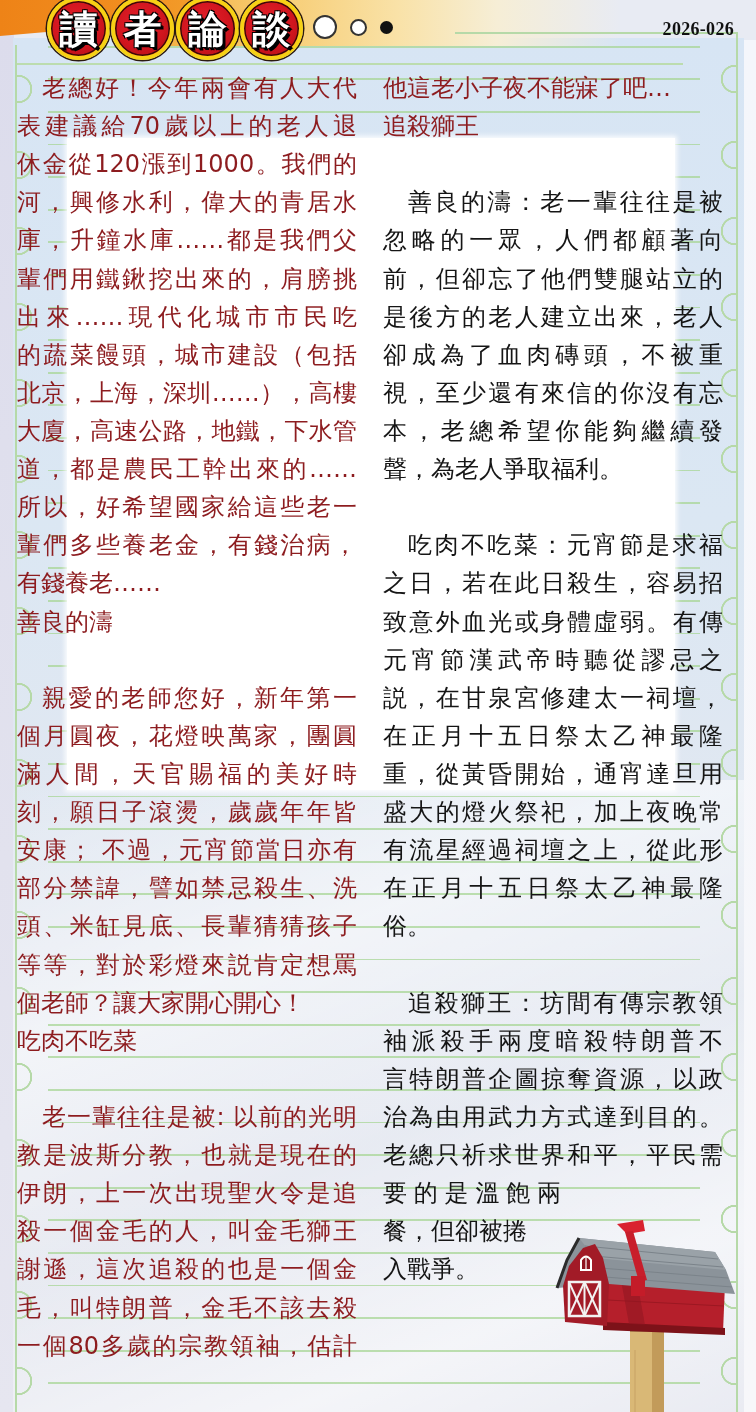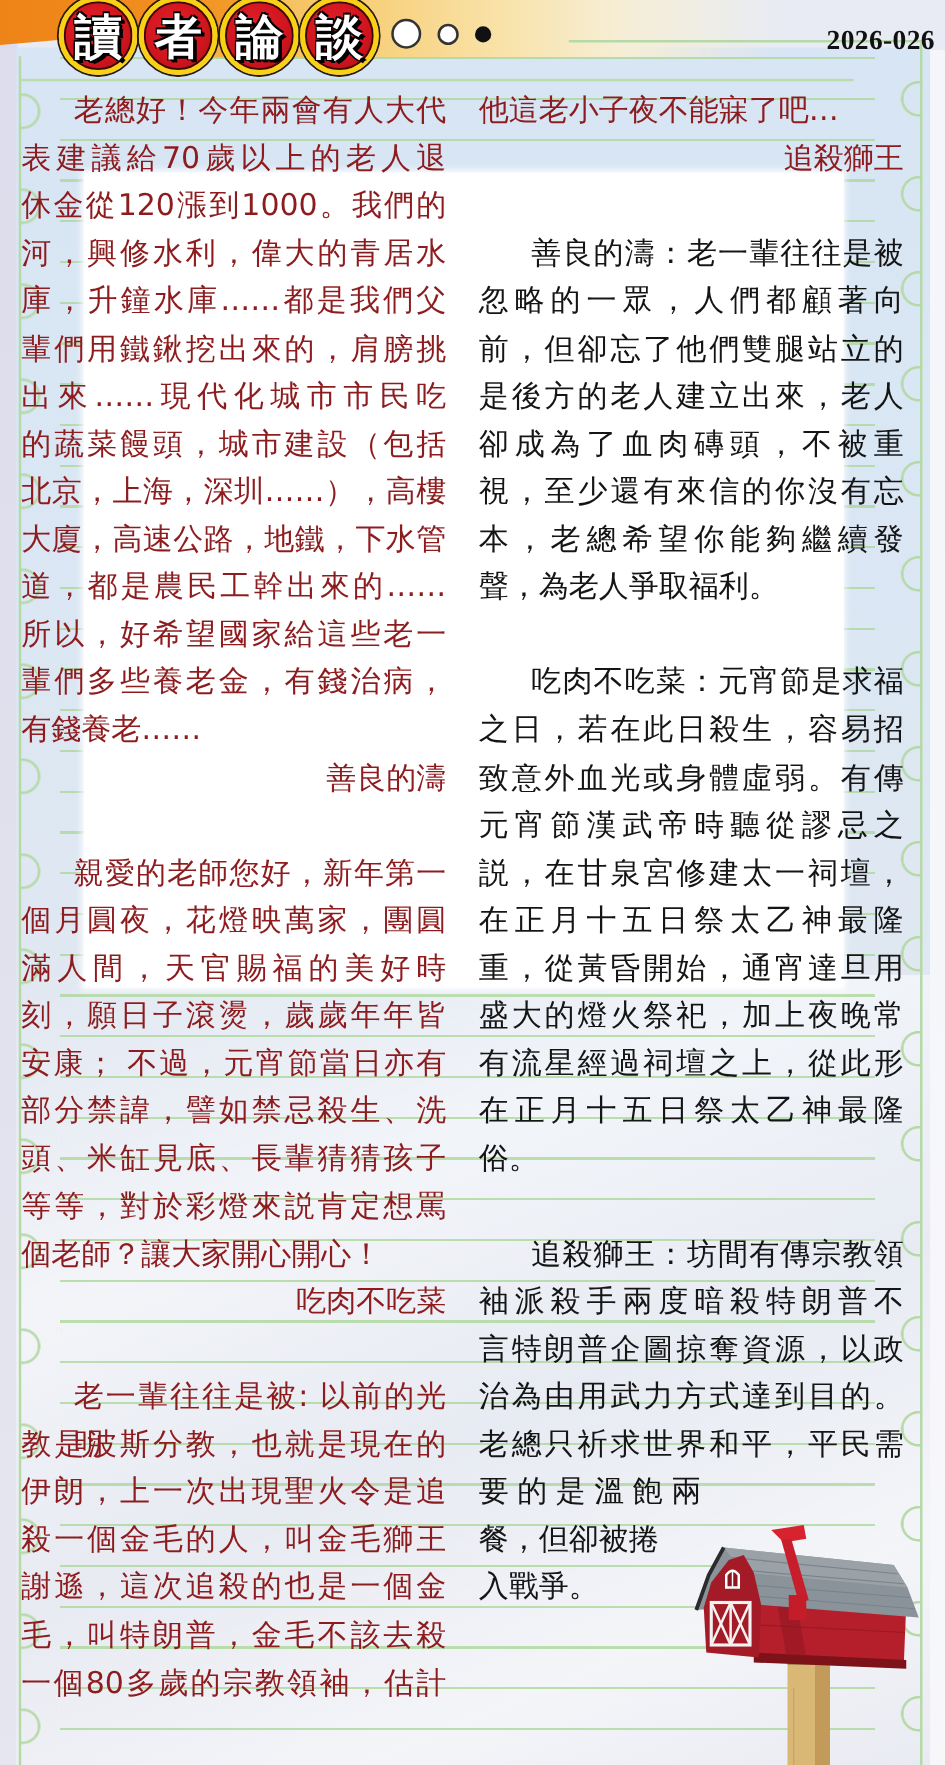--- a/index.html
+++ b/index.html
@@ -21,31 +21,31 @@
   .rings-left{left:15px;top:70px;width:34px;bottom:0;background-image:radial-gradient(circle at 3px 19px,transparent 12px,#b6d9a8 12.5px,#b6d9a8 14px,transparent 14.5px);background-size:34px 76px;background-repeat:repeat-y;}
   .rings-right{left:704px;top:60px;width:34px;bottom:0;background-image:radial-gradient(circle at 31px 19px,transparent 12px,#b6d9a8 12.5px,#b6d9a8 14px,transparent 14.5px);background-size:34px 76px;background-repeat:repeat-y;}
 
   
   .title-badge{top:-3px;width:55px;height:55px;border-radius:50%;background:radial-gradient(circle at 45% 40%,#e3202a 0%,#d0151e 55%,#a80d14 100%);border:4px solid #f6d115;box-shadow:0 0 0 1.5px #2a1a10,inset 0 0 0 1.5px #3a0a08;display:flex;align-items:center;justify-content:center;}
   .title-char{font-size:38px;font-weight:bold;color:#ffffff;line-height:1;text-shadow:2px 2px 0 #000,3px 3px 0 #000,-1px -1px 0 #000,1px -1px 0 #000,-1px 1px 0 #000;}
   .dot{border-radius:50%;box-sizing:border-box;}
   .dot-large{left:313px;top:15px;width:24px;height:24px;background:#fff;border:2px solid #333;}
   .dot-small{left:350px;top:19px;width:17px;height:17px;background:#fff;border:2px solid #333;}
   .dot-filled{left:380px;top:21px;width:13px;height:13px;background:#111;}
-  .issue-number{right:8px;top:19px;font-family:"Liberation Serif","DejaVu Serif",serif;font-weight:bold;font-size:22px;color:#111;letter-spacing:.3px;}
+  .issue-number{right:22px;top:19px;font-family:"Liberation Serif","DejaVu Serif",serif;font-weight:bold;font-size:18px;color:#111;letter-spacing:.3px;}
 
   
   .col{position:absolute;top:69px;width:340px;}
   .col-left{left:17px;}
   .col-right{left:383px;}
   .row{height:38.12px;line-height:38.12px;font-size:24px;box-sizing:border-box;overflow:visible;}
   .j{text-align:justify;text-align-last:justify;}
   .l{text-align:left;}
-  .r{text-align:right;}
-  .ind{padding-left:42px;}
+  .r{}
+  .ind{padding-left:25px;}
   .narrow{width:178px;}
   .red{color:#8d1c1f;}
   .blk{color:#151515;}
 
   .mailbox{left:555px;top:1220px;width:185px;height:192px;}
 </style>
 </head>
 <body>
 
 <div class="abs outer-left"></div>

